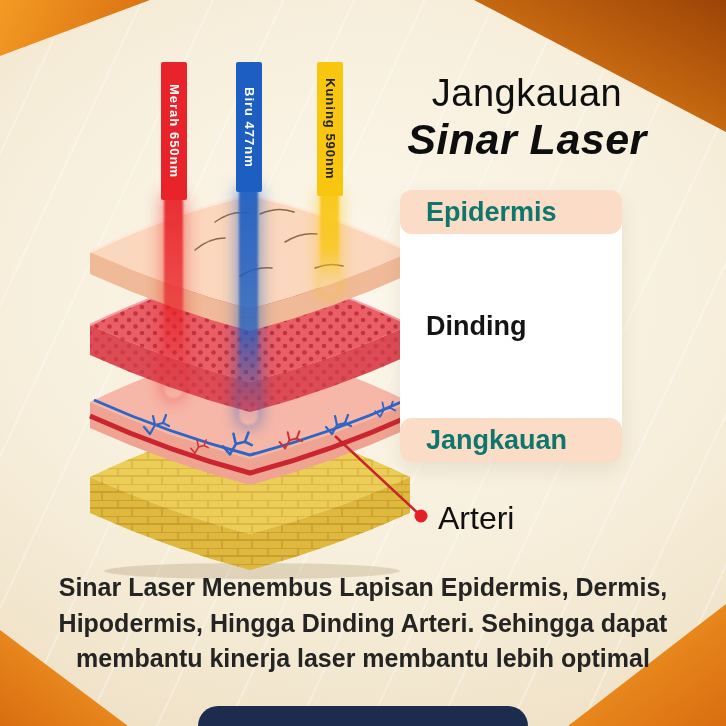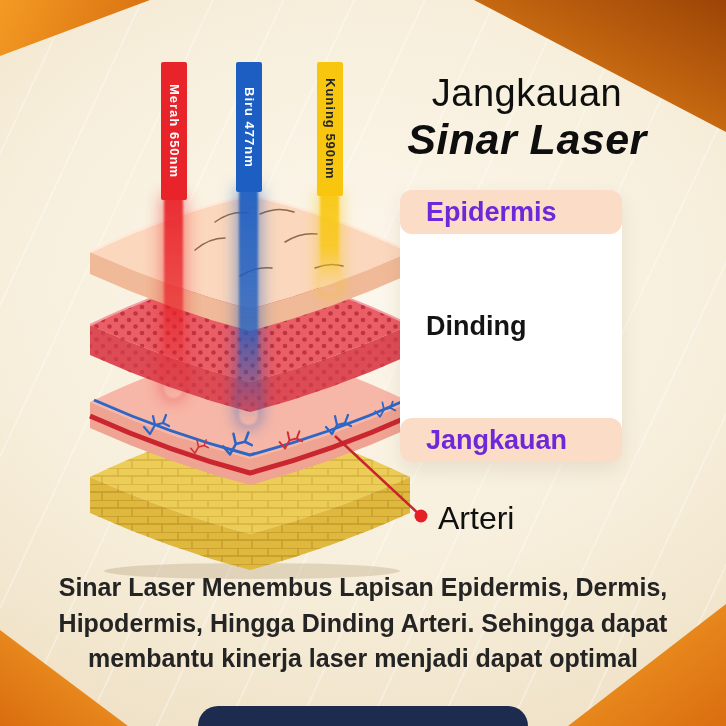--- a/index.html
+++ b/index.html
@@ -38,21 +38,21 @@
   .beam-yellow{left:320px;top:194px;width:19px;height:100px;border-radius:0 0 10px 10px;
     background:linear-gradient(180deg,rgba(248,198,14,.95),rgba(248,198,14,.80) 55%,rgba(248,198,14,0));
     box-shadow:0 0 14px 3px rgba(248,198,14,.5);}
   
   .skin-svg{position:absolute;left:80px;top:180px;width:340px;height:400px;z-index:2;}
   
   .layer-panel{position:absolute;left:400px;top:190px;width:222px;height:272px;background:#ffffff;
     border-radius:16px;box-shadow:0 8px 20px rgba(90,60,20,.10);z-index:7;
     display:flex;flex-direction:column;justify-content:space-between;}
   .layer-pill{height:44px;background:#fbdcc6;border-radius:12px;display:flex;align-items:center;
-    padding-left:26px;font-size:27px;font-weight:800;color:#6d28d9;}
+    padding-left:26px;font-size:27px;font-weight:800;color:#0f766e;}
   .layer-mid{display:flex;align-items:center;padding-left:26px;font-size:27px;font-weight:800;color:#141414;}
   
   .arteri-leader{position:absolute;left:325px;top:426px;width:120px;height:102px;z-index:6;}
   .arteri-label{position:absolute;left:438px;top:500px;font-size:32px;font-weight:400;color:#101010;z-index:7;}
   
   .caption{position:absolute;left:20px;right:20px;top:570px;text-align:center;z-index:4;
     color:#242424;font-weight:700;font-size:25px;line-height:1.42;}
   
   .bottom-banner{position:absolute;left:50%;transform:translateX(-50%);top:706px;width:330px;height:40px;
     background:#1d2b4f;border-radius:20px;z-index:3;}
@@ -151,18 +151,18 @@
 
   <svg class="arteri-leader" viewBox="0 0 120 102" aria-hidden="true">
     <line x1="10" y1="10" x2="96" y2="90" stroke="#c8242c" stroke-width="2.5"></line>
     <circle cx="96" cy="90" r="6.5" fill="#e41f26"></circle>
   </svg>
   <div class="arteri-label">Arteri</div>
 
   <div class="caption">
     <div>Sinar Laser Menembus Lapisan Epidermis, Dermis,</div>
     <div>Hipodermis, Hingga Dinding Arteri. Sehingga dapat</div>
-    <div>membantu kinerja laser menjadi dapat optimal</div>
+    <div>membantu kinerja laser membantu lebih optimal</div>
   </div>
 
   <div class="bottom-banner"></div>
 
 </div>
 
 </body></html>

